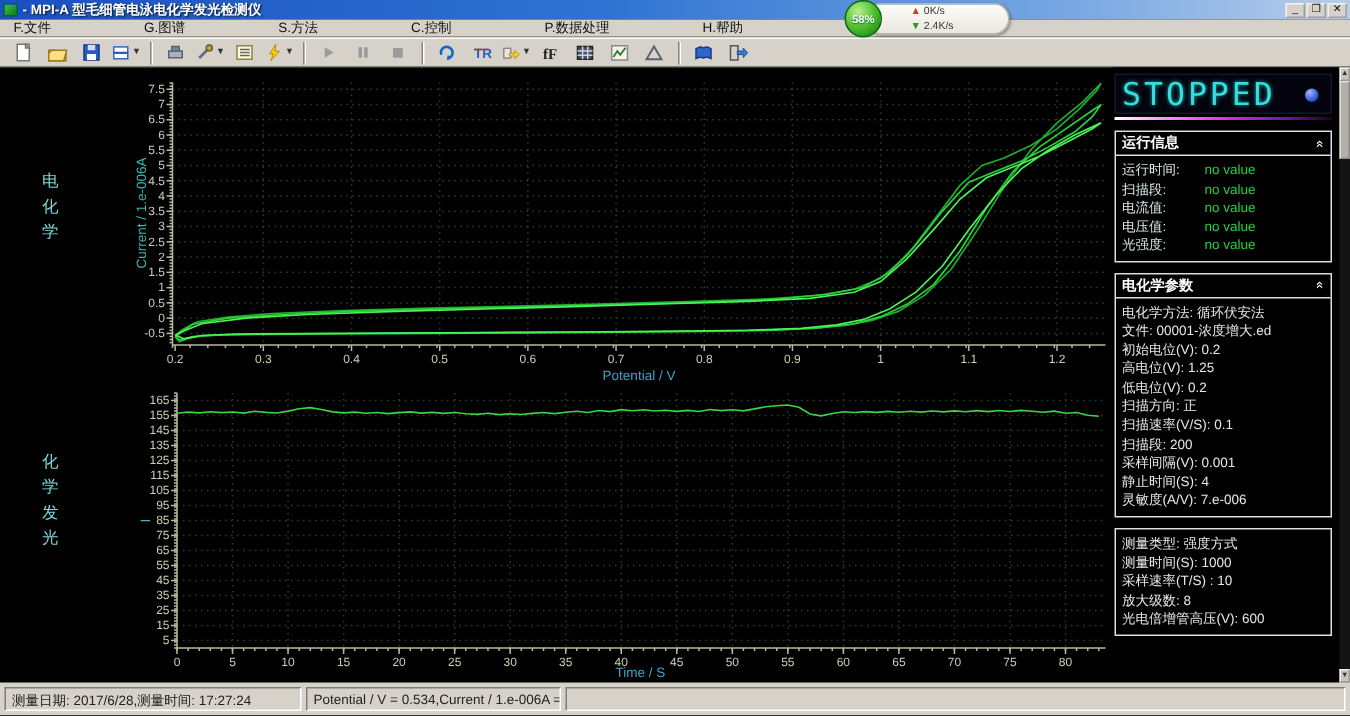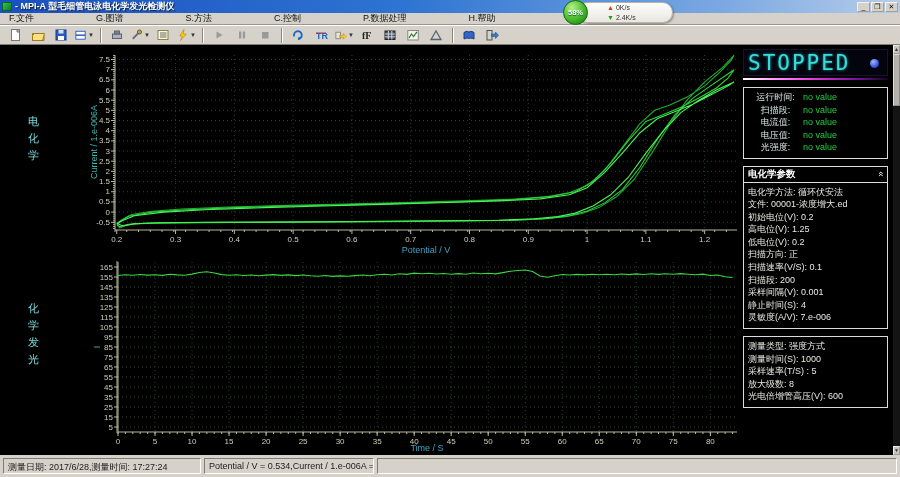--- a/index.html
+++ b/index.html
@@ -70,21 +70,21 @@
   .stopped-line { margin:2px 5px 0 1px; height:2px;
     background:linear-gradient(90deg,#ffffff,#ff7bff 28%,#d42ad4 55%,#70129a 80%,#16021f); }
 
   .panel { margin:7px 5px 0 1px; border:1px solid #dcdcdc; background:#000; }
   .panel-header { display:flex; align-items:center; justify-content:space-between;
     padding:1px 4px; border-bottom:1px solid #dcdcdc; }
   .panel-title { color:#fff; font-weight:bold; font-size:9.5px; }
   .collapse-icon { color:#fff; font-size:9px; display:inline-block; transform:rotate(90deg); }
   .panel-body { padding:3px 4px 4px 4px; }
   .kv-row { display:flex; font-size:9px; line-height:12.5px; }
-  .kv-label { color:#d9e6e6; width:55px; flex:0 0 auto;text-align:center; }
+  .kv-label { color:#d9e6e6; width:55px; flex:0 0 auto; }
   .kv-value { color:#22cf41; }
   .p-row { font-size:9px; line-height:12.6px; color:#e8e8e2; white-space:nowrap; }
 
   .right-scrollbar { position:absolute; left:893px; top:0; width:7px; height:410px;
     background:#141414; }
   .sb-btn { width:7px; height:9px; background:#c8c4bc; border:1px outset #eee;
     font-size:5px; line-height:7px; text-align:center; color:#333; }
   .sb-btn.bottom { position:absolute; bottom:0; }
   .sb-thumb { position:absolute; top:9px; width:7px; height:52px; background:#b4b0a8;
     border:1px outset #ddd; }
@@ -780,20 +780,24 @@
     <div class="v-label" id="vlabel-cl">化学发光</div>
 
     <div class="sidebar">
       <div class="stopped-box">
         <span class="stopped-text">STOPPED</span>
         <span class="stopped-dot"></span>
       </div>
       <div class="stopped-line"></div>
 
       <div class="panel">
+        <div class="panel-header">
+          <span class="panel-title">运行信息</span>
+          <span class="collapse-icon">«</span>
+        </div>
         <div class="panel-body" id="runinfo-body">
             <div class="kv-row">
               <span class="kv-label">运行时间:</span>
               <span class="kv-value">no value</span>
             </div>
             <div class="kv-row">
               <span class="kv-label">扫描段:</span>
               <span class="kv-value">no value</span>
             </div>
             <div class="kv-row">
@@ -828,21 +832,21 @@
             <div class="p-row">采样间隔(V): 0.001</div>
             <div class="p-row">静止时间(S): 4</div>
             <div class="p-row">灵敏度(A/V): 7.e-006</div>
           </div>
       </div>
 
       <div class="panel">
         <div class="panel-body" id="clparams-body">
             <div class="p-row">测量类型: 强度方式</div>
             <div class="p-row">测量时间(S): 1000</div>
-            <div class="p-row">采样速率(T/S) : 5</div>
+            <div class="p-row">采样速率(T/S) : 10</div>
             <div class="p-row">放大级数: 8</div>
             <div class="p-row">光电倍增管高压(V): 600</div>
           </div>
       </div>
     </div>
 
     <div class="right-scrollbar">
       <div class="sb-btn">▲</div>
       <div class="sb-thumb"></div>
       <div class="sb-btn bottom">▼</div>

